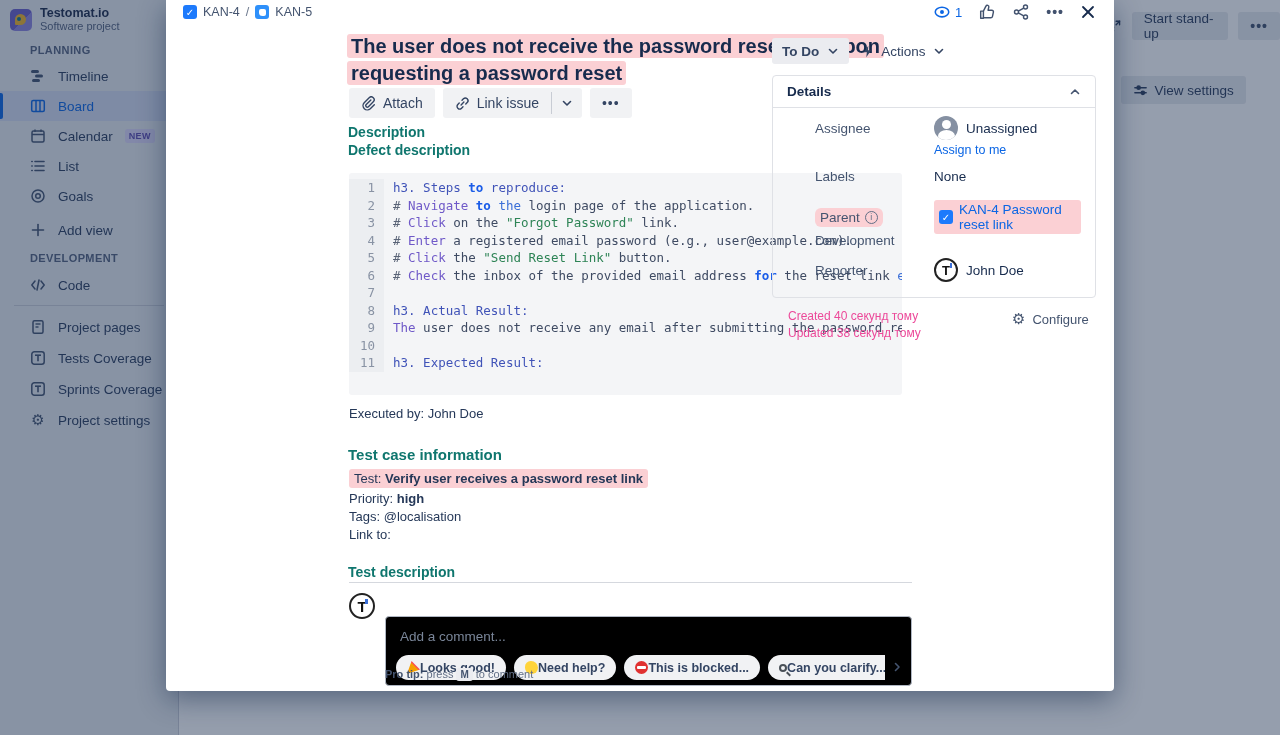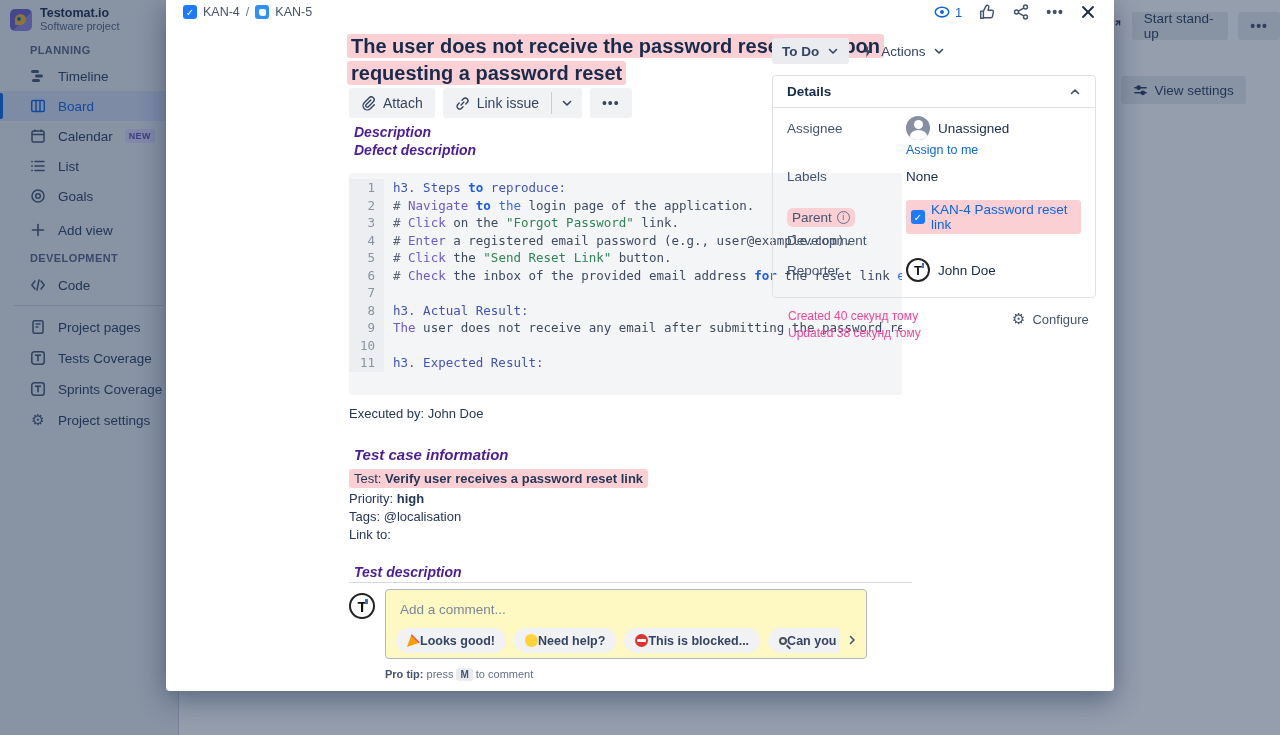--- a/index.html
+++ b/index.html
@@ -49,41 +49,41 @@
   .hl{background:#fbd0d4;border-radius:3px;padding:1px 4px;-webkit-box-decoration-break:clone;box-decoration-break:clone;}
   .hl-pill{background:#fbd0d4;border-radius:3px;padding:2px 5px;}
 
   .toolbar{position:absolute;left:183px;top:88px;display:flex;align-items:center;gap:8px;}
   .tb-btn{height:30px;background:#f1f2f4;border-radius:3px;display:flex;align-items:center;gap:7px;padding:0 12px;font-size:14px;font-weight:500;color:#344563;cursor:pointer;}
   .tb-split{display:flex;align-items:stretch;background:#f1f2f4;border-radius:3px;overflow:hidden;}
   .tb-split .seg{display:flex;align-items:center;gap:7px;padding:0 12px;height:30px;font-size:14px;font-weight:500;color:#344563;cursor:pointer;}
   .tb-split .divv{width:1px;background:#c8ccd4;margin:4px 0;}
   .tb-split .chev{display:flex;align-items:center;padding:0 9px;cursor:pointer;}
 
-  .h-desc{position:absolute;left:188px;font-size:14px;font-weight:bold;color:#4c1d95;font-style:italic;}
+  .h-desc{position:absolute;left:182px;font-size:14px;font-weight:bold;color:#0f766e;}
 
   .code-wrap{position:absolute;left:183px;top:173px;width:553px;height:222px;background:#f4f5f7;border-radius:3px;overflow:hidden;
              font-family:"DejaVu Sans Mono","Liberation Mono",monospace;font-size:12.5px;line-height:17.5px;padding-top:6px;box-sizing:border-box;}
   .code-row{display:flex;white-space:pre;}
   .code-num{flex:none;width:26px;text-align:right;padding-right:9px;color:#8993a4;background:#eceef1;user-select:none;}
   .code-line{padding-left:9px;overflow:hidden;}
   .tok-ind{color:#4053b8;}
   .tok-kw{color:#6f59c8;}
   .tok-kwb{color:#1a5ce8;font-weight:bold;}
   .tok-lnk{color:#3b6fd8;}
   .tok-str{color:#2e8456;}
   .tok-d{color:#3f4b63;}
   .tok-cmt{color:#5a6477;}
 
   .plain{position:absolute;left:183px;font-size:13px;color:#253858;}
   .hr{position:absolute;left:183px;width:563px;border-top:1px solid #d5d8de;}
 
   .cmt-avatar{position:absolute;left:183px;top:593px;width:26px;height:26px;border-radius:50%;border:2px solid #222;background:#fff;display:flex;align-items:center;justify-content:center;font-weight:bold;font-size:15px;color:#111;box-sizing:border-box;}
   .cmt-avatar::after{content:"";position:absolute;right:5px;top:4px;width:3px;height:5px;background:#3b6fd8;}
-  .cmt-box{position:absolute;left:219px;top:589px;width:482px;height:70px;border:1px solid #b0b7c3;border-radius:4px;box-sizing:border-box;background:#fef9c3;}
+  .cmt-box{position:absolute;left:219px;top:616px;width:527px;height:70px;border:1px solid #b0b7c3;border-radius:4px;box-sizing:border-box;background:#000000;}
   .cmt-ph{position:absolute;left:14px;top:12px;font-size:13.5px;color:#7a8699;}
   .pill-row{position:absolute;left:10px;top:38px;right:26px;display:flex;gap:8px;overflow:hidden;}
   .qpill{flex:none;height:25px;background:#f1f2f4;border-radius:13px;display:flex;align-items:center;padding:0 11px;font-size:12.5px;font-weight:600;color:#344563;cursor:pointer;white-space:nowrap;}
   .pill-chev{position:absolute;right:8px;top:42px;color:#44546f;cursor:pointer;}
   .mini{width:13px;height:13px;flex:none;display:inline-block;position:relative;}
   .mini-party{background:linear-gradient(45deg,#f59f00 60%,#fa5252 60%);clip-path:polygon(0 100%,35% 0,100% 65%);}
   .mini-wave{background:#ffd43b;border-radius:45% 55% 50% 50%;}
   .mini-block{background:#e03131;border-radius:50%;}
   .mini-block::after{content:"";position:absolute;left:2px;right:2px;top:5px;height:3px;background:#fff;border-radius:1px;}
   .mini-mag{border:2px solid #495057;border-radius:50%;width:8px;height:8px;box-sizing:border-box;margin-top:1px;}
@@ -95,21 +95,21 @@
 
   
   .status-row{position:absolute;left:606px;top:38px;display:flex;align-items:center;gap:12px;}
   .status-btn{height:26px;background:#ebecf0;border-radius:3px;display:flex;align-items:center;gap:8px;padding:0 10px;font-size:13.5px;font-weight:600;color:#344563;cursor:pointer;}
   .actions-btn{display:flex;align-items:center;gap:7px;font-size:13.5px;font-weight:500;color:#344563;cursor:pointer;}
 
   .details-card{position:absolute;left:606px;top:75px;width:324px;height:223px;border:1px solid #dfe1e6;border-radius:4px;box-sizing:border-box;}
   .details-head{height:31px;display:flex;align-items:center;justify-content:space-between;padding:0 14px;border-bottom:1px solid #dfe1e6;}
   .details-title{font-size:13.5px;font-weight:600;color:#172b4d;}
   .drow{position:absolute;left:14px;right:14px;display:flex;align-items:center;}
-  .dlabel{width:119px;flex:none;font-size:13.5px;color:#44546f;display:flex;align-items:center;gap:5px;}
+  .dlabel{width:119px;flex:none;font-size:13.5px;color:#44546f;display:flex;align-items:center;gap:5px;margin-left:28px;}
   .dvalue{font-size:13.5px;color:#172b4d;display:flex;align-items:center;gap:8px;}
   .link{color:#0c66e4;cursor:pointer;}
   .info-ic{width:13px;height:13px;border:1.4px solid #626f86;border-radius:50%;font-size:9px;color:#626f86;display:inline-flex;align-items:center;justify-content:center;font-style:normal;box-sizing:border-box;}
   .un-avatar{width:24px;height:24px;border-radius:50%;background:#8590a2;position:relative;overflow:hidden;flex:none;}
   .un-avatar::before{content:"";position:absolute;left:7.5px;top:4px;width:9px;height:9px;border-radius:50%;background:#fff;}
   .un-avatar::after{content:"";position:absolute;left:3.5px;top:14px;width:17px;height:12px;border-radius:50%;background:#fff;}
   .t-avatar{width:24px;height:24px;border-radius:50%;border:2px solid #222;background:#fff;display:flex;align-items:center;justify-content:center;font-weight:bold;font-size:13px;color:#111;box-sizing:border-box;position:relative;flex:none;}
   .t-avatar::after{content:"";position:absolute;right:4px;top:3px;width:2.5px;height:4.5px;background:#3b6fd8;}
 
   .meta{position:absolute;left:622px;font-size:12px;color:#ec4899;}

